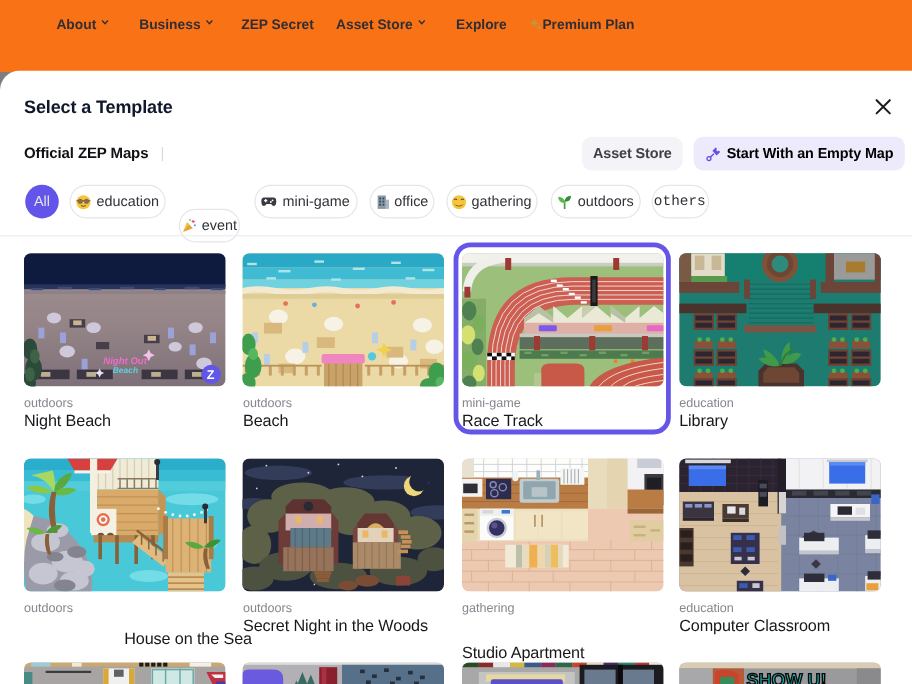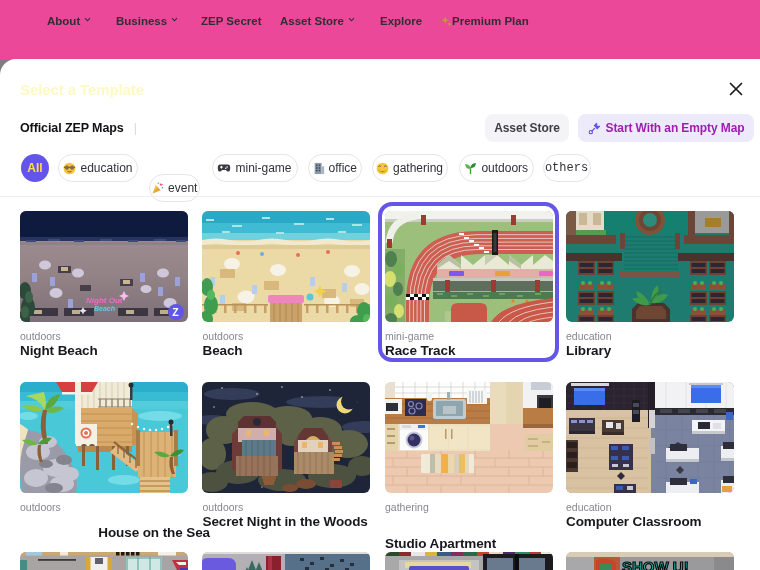--- a/index.html
+++ b/index.html
@@ -1,40 +1,40 @@
 <!DOCTYPE html>
 <html><head>
 <meta charset="utf-8">
 <style>
   * { margin:0; padding:0; box-sizing:border-box; }
   html,body { width:760px; height:570px; overflow:hidden; background:#7f7d81; }
   body { font-family:"Liberation Sans", sans-serif; position:relative; }
   .abs { position:absolute; }
   
-  .nav { position:absolute; top:0; left:0; width:760px; height:60px; background:#ec4899; }
+  .nav { position:absolute; top:0; left:0; width:760px; height:60px; background:#f97316; }
   .navitem { position:absolute; top:15px; height:14px; font-size:11.5px; font-weight:700; color:#302e34; white-space:nowrap; }
   .chev { display:inline-block; margin-left:4px; width:7px; height:7px; vertical-align:2px; }
   
   .modal { position:absolute; top:59px; left:0; width:760px; height:511px; background:#ffffff; border-radius:16px 0 0 0; }
-  .title { position:absolute; top:81px; left:20px; font-size:15px; font-weight:700; color:#fef9c3; letter-spacing:-0.1px; }
+  .title { position:absolute; top:81px; left:20px; font-size:15px; font-weight:700; color:#0f172a; letter-spacing:-0.1px; }
   .tabs { position:absolute; top:121px; left:20px; font-size:12.5px; font-weight:700; color:#101114; letter-spacing:-0.1px; }
   .tabs .sep { color:#d9d9de; font-weight:400; margin:0 10px; }
   .tabs .inactive { color:#ffffff; }
   .btn { position:absolute; top:114px; height:28px; border-radius:8px; font-size:12px; font-weight:700; display:flex; align-items:center; justify-content:center; letter-spacing:-0.1px; }
   .btn1 { left:485px; width:84px; background:#f4f3f7; color:#3f4046; }
-  .btn2 { left:578px; width:176px; background:#edeafb; color:#a21caf; }
+  .btn2 { left:578px; width:176px; background:#edeafb; color:#000000; }
   
   .chip { position:absolute; top:154px; height:28px; border-radius:14px; background:#fff; border:1px solid #e5e5ea; display:flex; align-items:center; justify-content:center; font-size:12px; font-weight:500; color:#303238; white-space:nowrap; }
   .chip svg { margin-right:4px; }
-  .chip.all { background:#6355e9; border:none; color:#fde047; font-weight:700; }
+  .chip.all { background:#6355e9; border:none; color:#e5e5e5; font-weight:400; }
   .divider { position:absolute; top:196px; left:0; width:760px; height:1px; background:#ededf0; }
   
   .card-img { position:absolute; width:168px; height:111px; border-radius:6px; overflow:hidden; }
   .cat { position:absolute; width:168px; font-size:10.5px; line-height:12px; color:#87868e; }
-  .cardtitle { position:absolute; width:190px; font-size:13.5px; line-height:16px; font-weight:700; color:#17181c; letter-spacing:-0.1px; }
+  .cardtitle { position:absolute; width:190px; font-size:13.5px; line-height:16px; font-weight:400; color:#17181c; letter-spacing:-0.1px; }
   .selbox { position:absolute; left:378px; top:202px; width:181px; height:160px; border:4.5px solid #6556e8; border-radius:14px; }
 </style>
 </head>
 <body>
 
   <div class="nav">
     <div class="navitem" style="left:47px;">About<svg class="chev" viewBox="0 0 10 10">
         <path d="M1.5 3 L5 6.8 L8.5 3" stroke="#2e2c32" stroke-width="1.6" fill="none"></path>
       </svg></div>
     <div class="navitem" style="left:116px;">Business<svg class="chev" viewBox="0 0 10 10">

